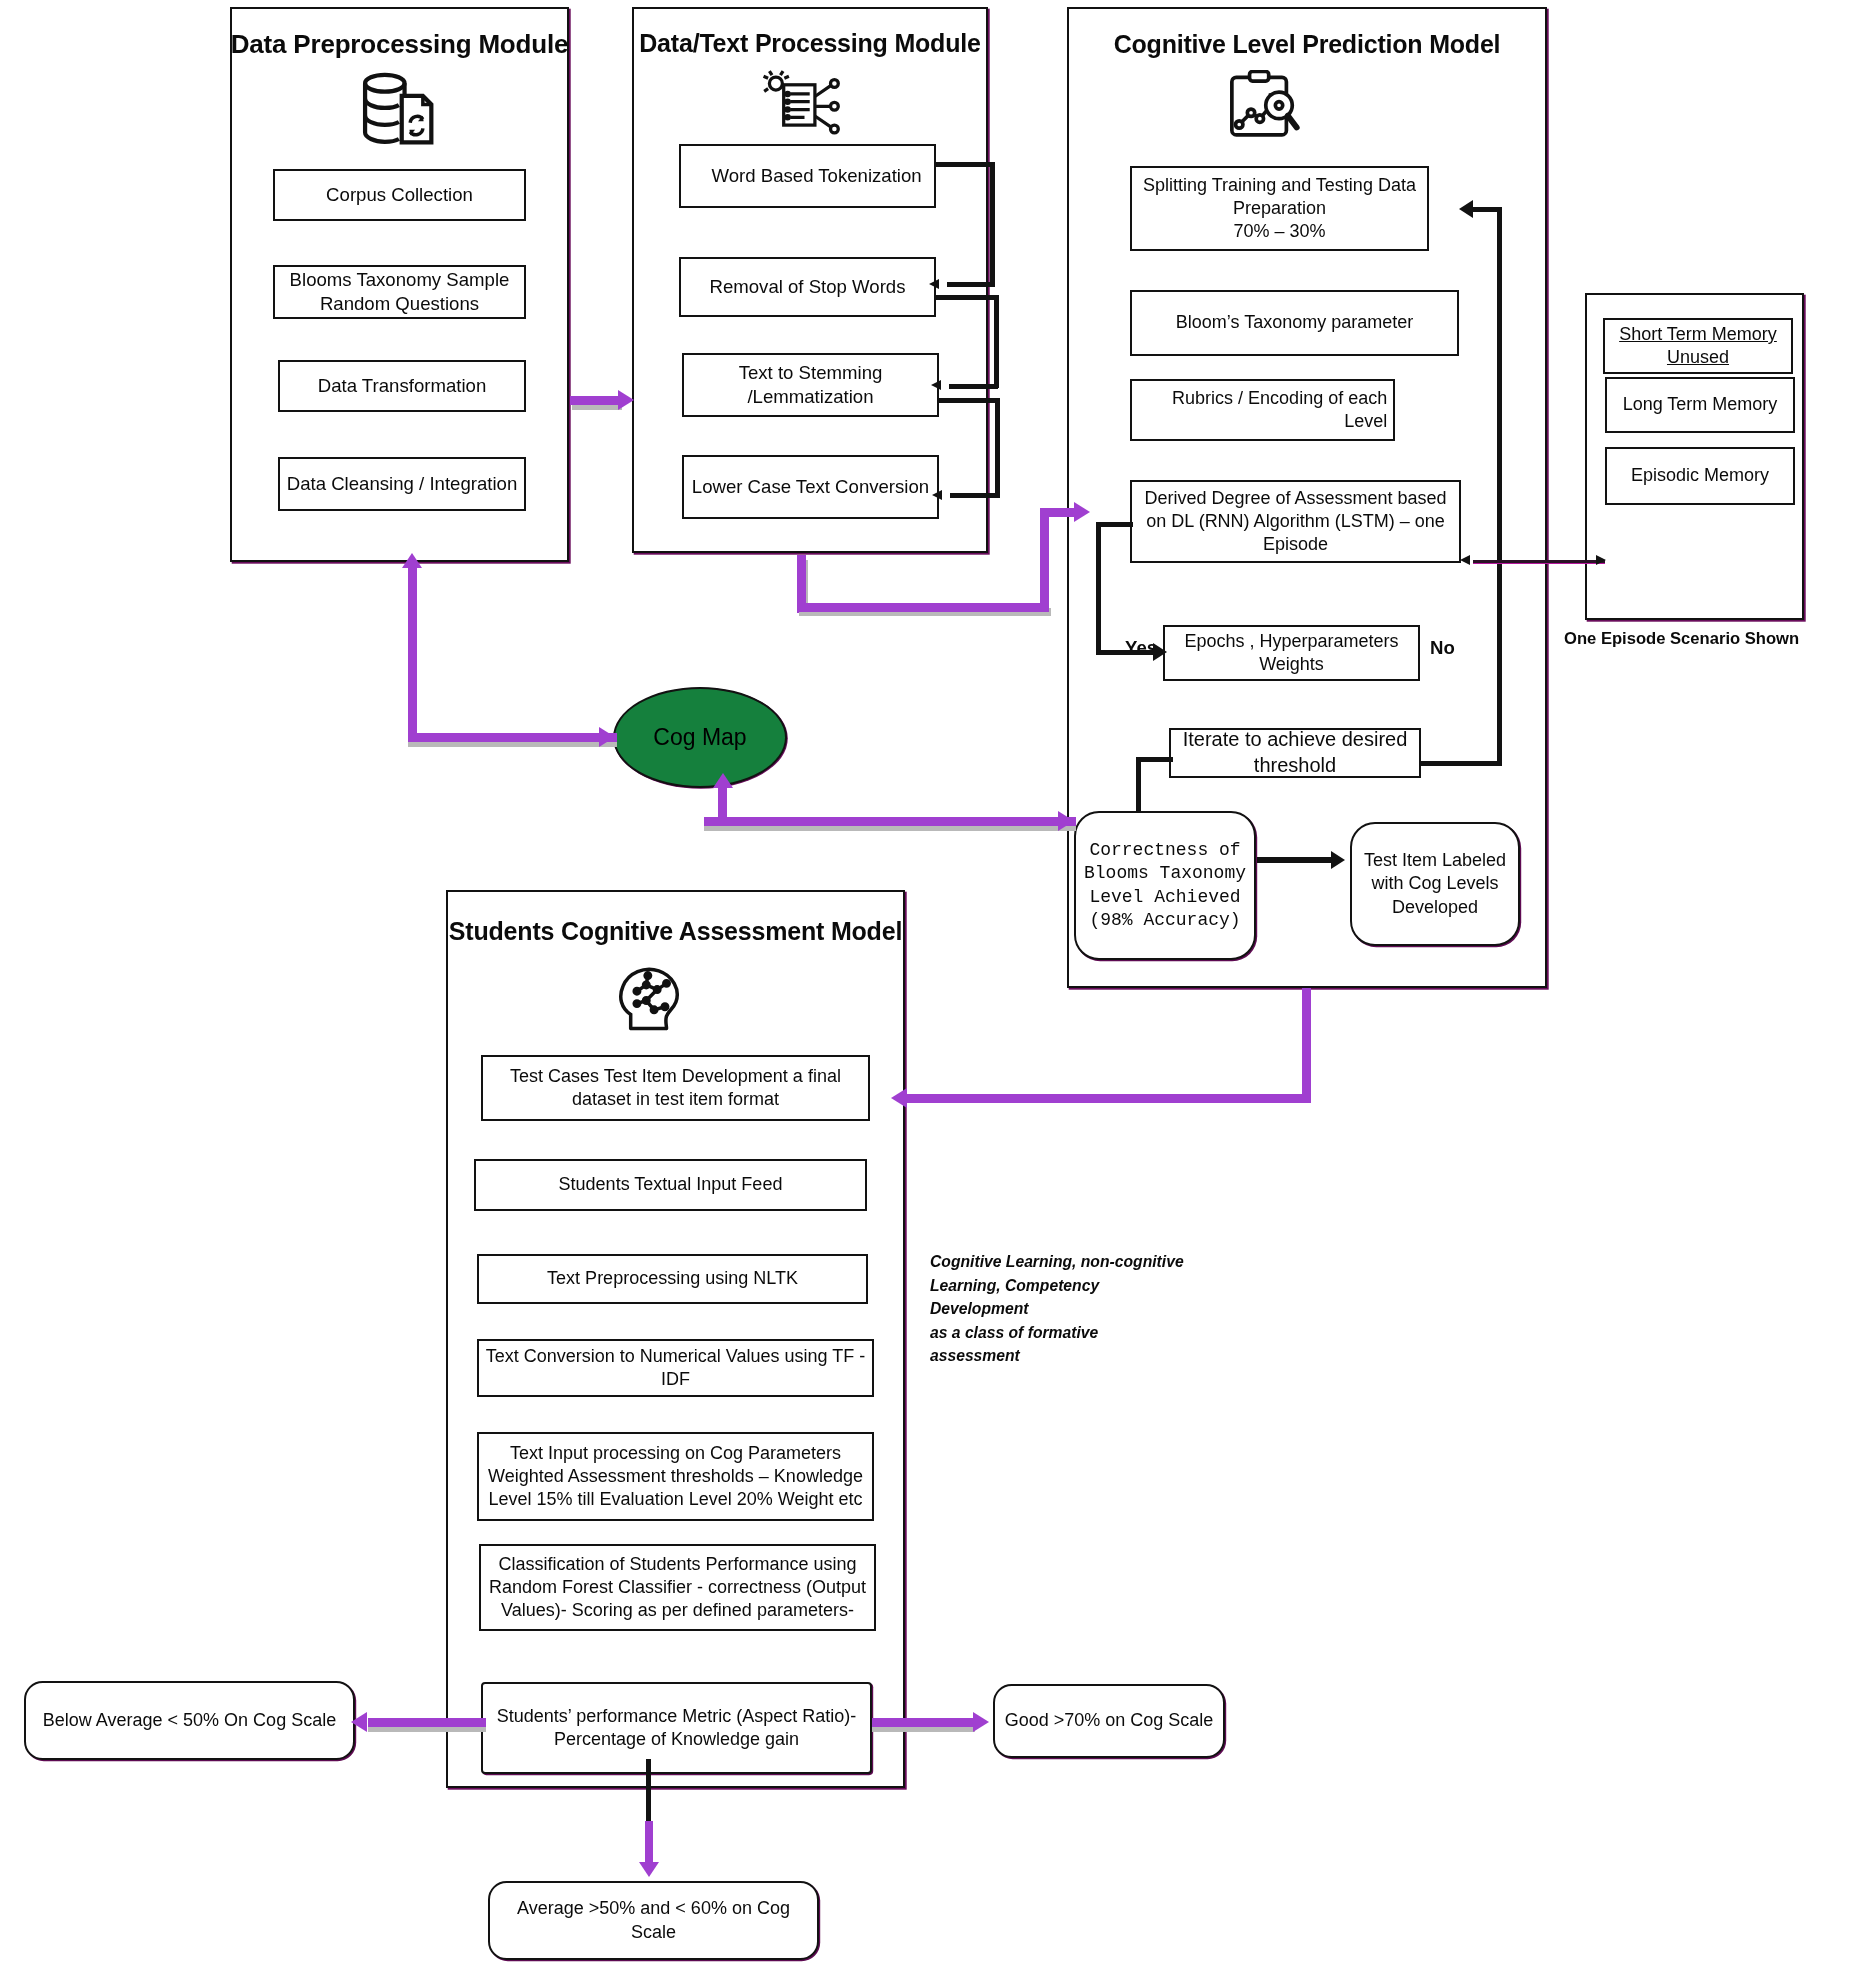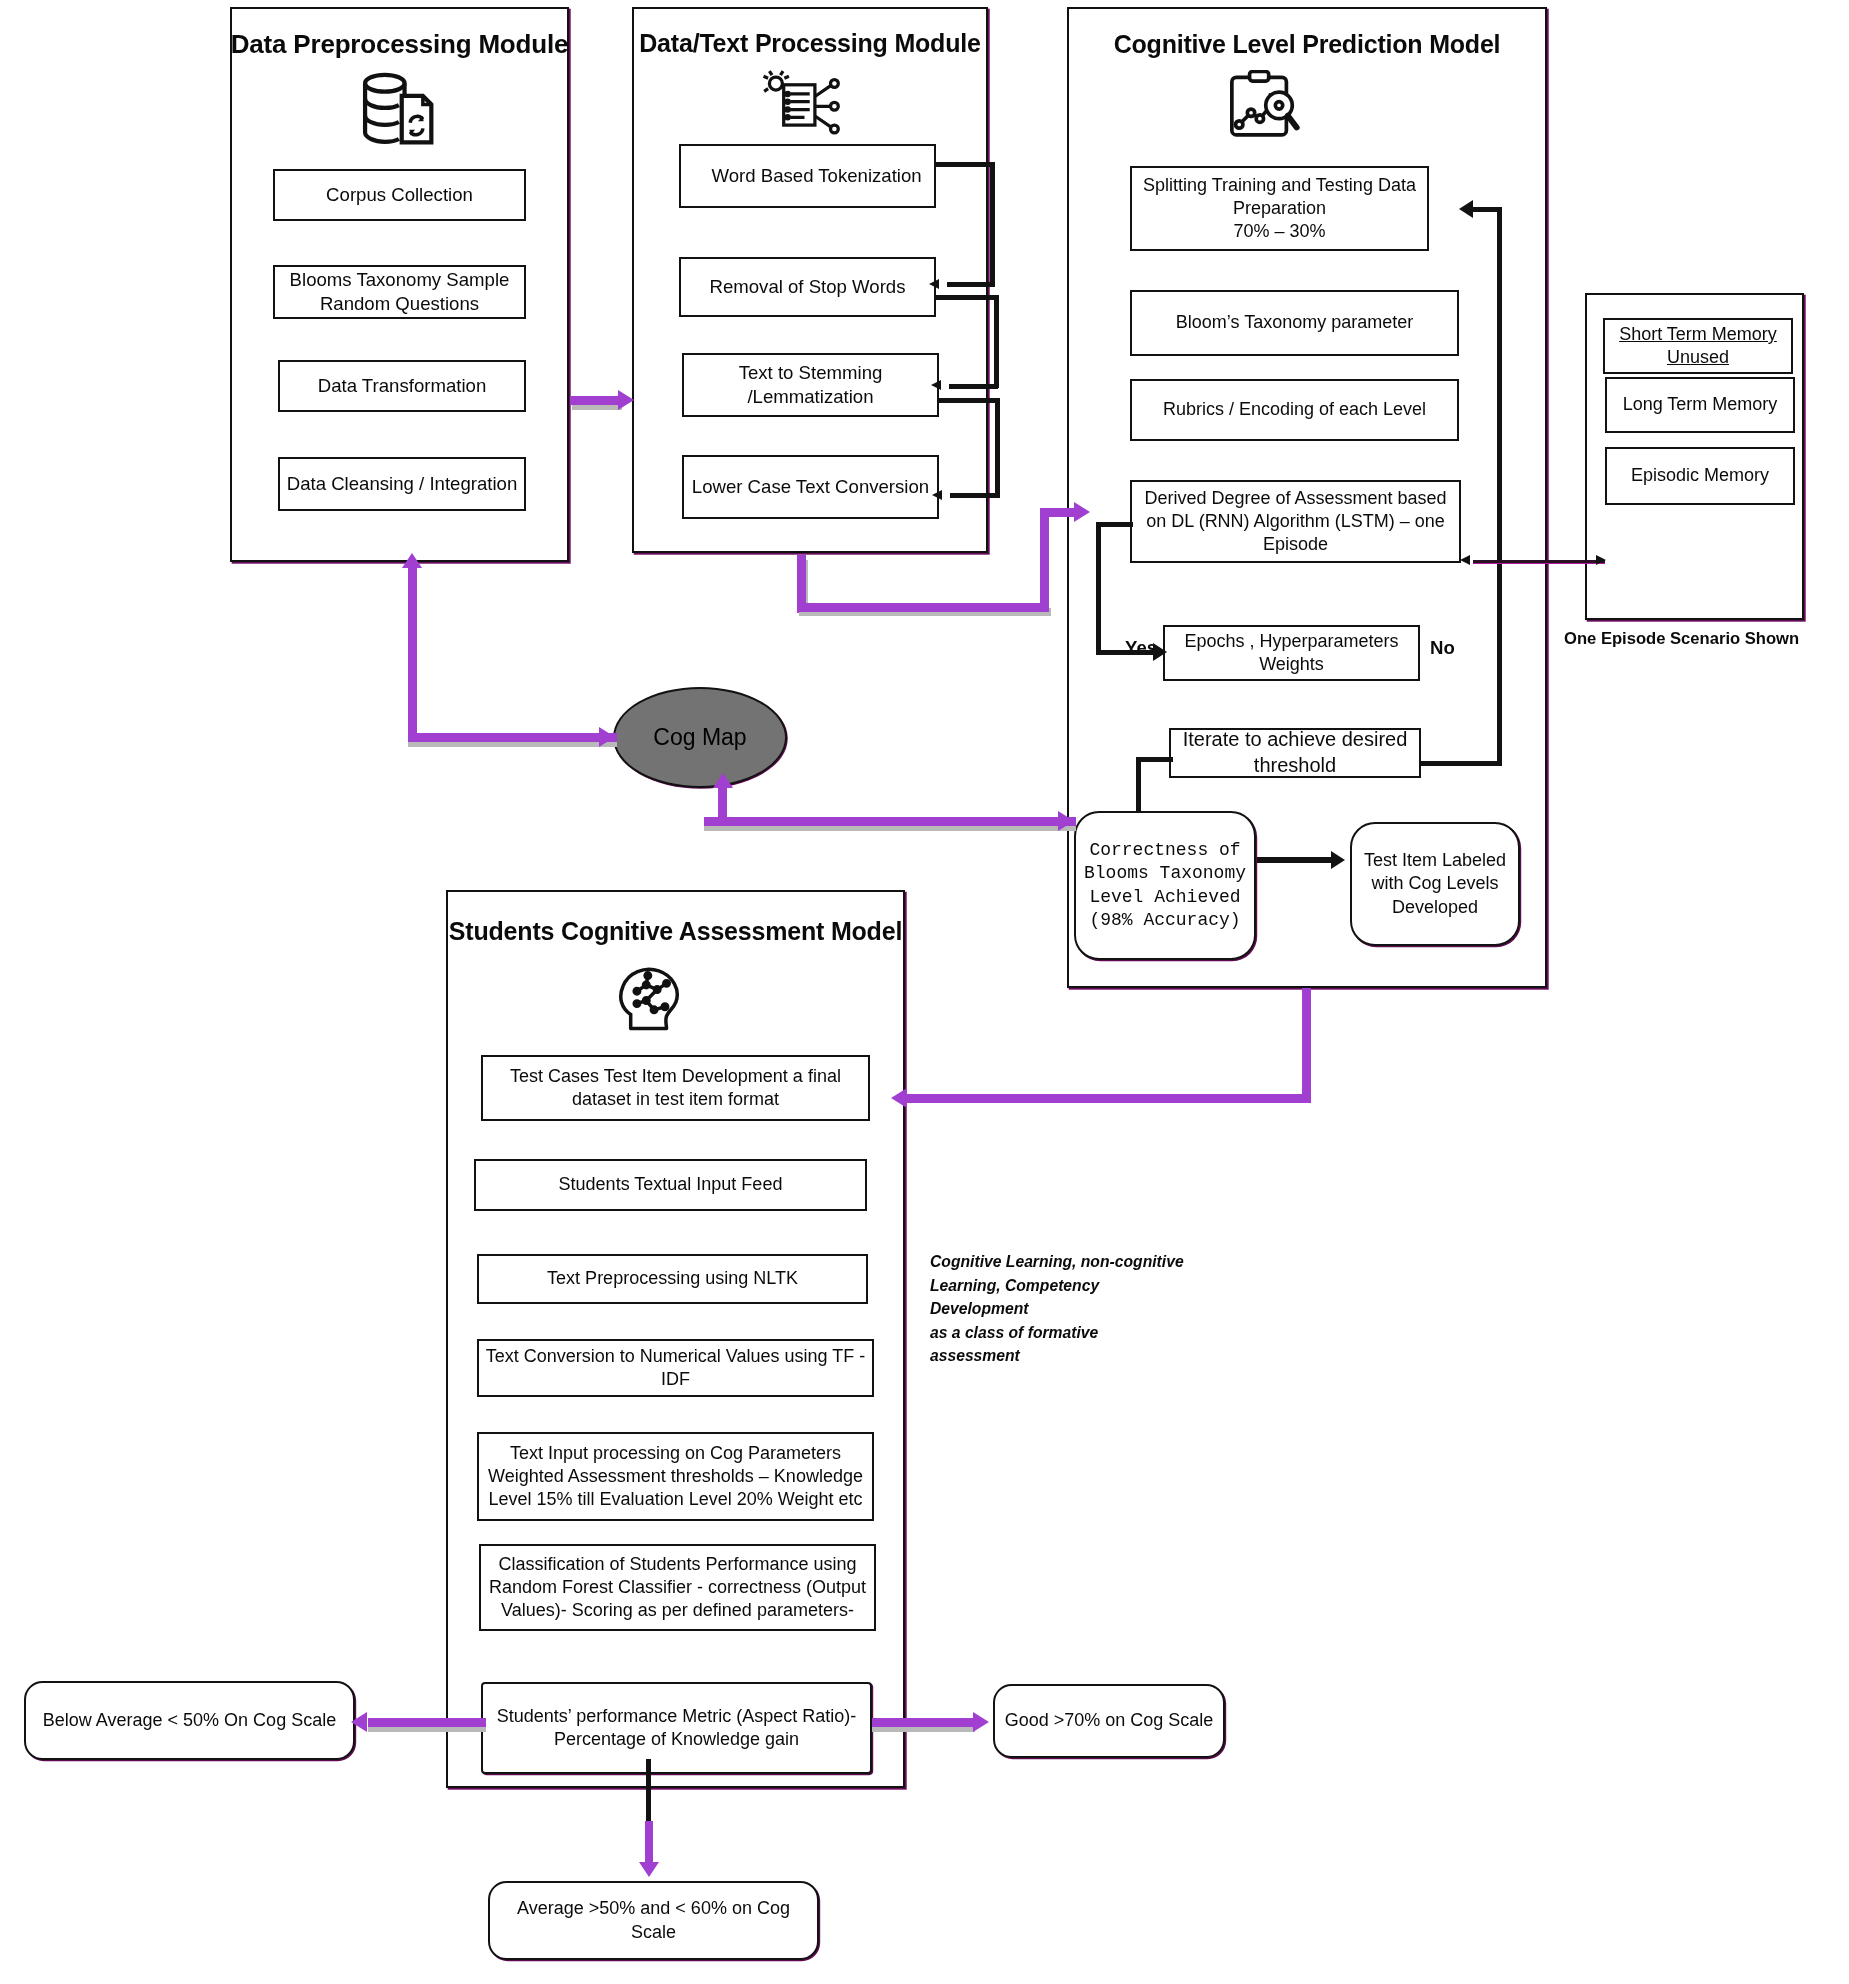--- a/index.html
+++ b/index.html
@@ -44,21 +44,21 @@
     line-height:1.28;
     padding:2.5px 5.8px;
     color:#0b0b0b;
   }
   .node.round{
     border-radius:20px;
     box-shadow:1.2px 1.2px 0 0 #5e0b52;
   }
   .ellipse{
     position:absolute;
-    background:#737373;
+    background:#15803d;
     border:2.9px solid #121212;
     border-radius:50%;
     box-sizing:border-box;
     display:flex;align-items:center;justify-content:center;
     text-align:center;
     box-shadow:0.8px 0.8px 0 0 #6a0d5c;
   }
   .plain-label{
     position:absolute;
     color:#0b0b0b;
@@ -176,21 +176,21 @@
       <circle cx="72" cy="48" r="18" fill="#fff"></circle>
       <circle cx="72" cy="48" r="5" fill="#fff"></circle>
       <path d="M84 62 L96 78" stroke-width="8" stroke-linecap="round"></path>
     </g>
   </svg>
 
   <div class="node" style="left:1130px; top:166px; width:299px; height:85px; font-size:18px; white-space:pre-line;">Splitting Training and Testing Data
 Preparation
 70% – 30%</div>
   <div class="node" style="left:1130px; top:290px; width:329px; height:66px; font-size:18px; white-space:pre-line;">Bloom’s Taxonomy parameter</div>
-  <div class="node" style="left:1130px; top:379px; width:329px; height:62px; font-size:18px; white-space:pre-line;">Rubrics / Encoding of each Level</div>
+  <div class="node" style="left:1130px; top:379px; width:265px; height:62px; font-size:18px; white-space:pre-line;text-align:right;">Rubrics / Encoding of each Level</div>
   <div class="node" style="left:1130px; top:480px; width:331px; height:83px; font-size:18px; white-space:pre-line;">Derived Degree of Assessment based
 on DL (RNN) Algorithm (LSTM) – one
 Episode</div>
   <div class="node" style="left:1163px; top:625px; width:257px; height:56px; font-size:18px; white-space:pre-line;">Epochs , Hyperparameters
 Weights</div>
   <div class="node" style="left:1169px; top:728px; width:252px; height:50px; font-size:20px; white-space:pre-line;">Iterate to achieve desired
 threshold</div>
 
   <div class="plain-label bold-label" style="left:1125px; top:635px; font-size:18.6px;">Yes</div>
   <div class="plain-label bold-label" style="left:1430px; top:635px; font-size:18.6px;">No</div>

